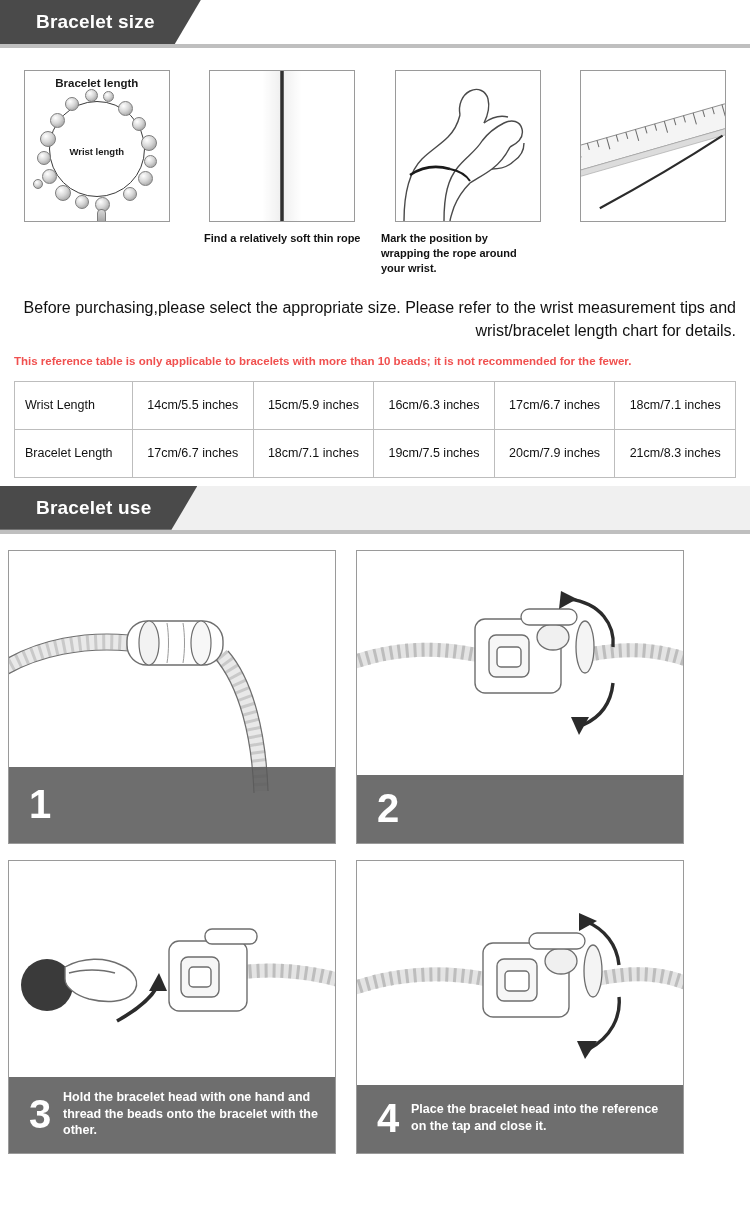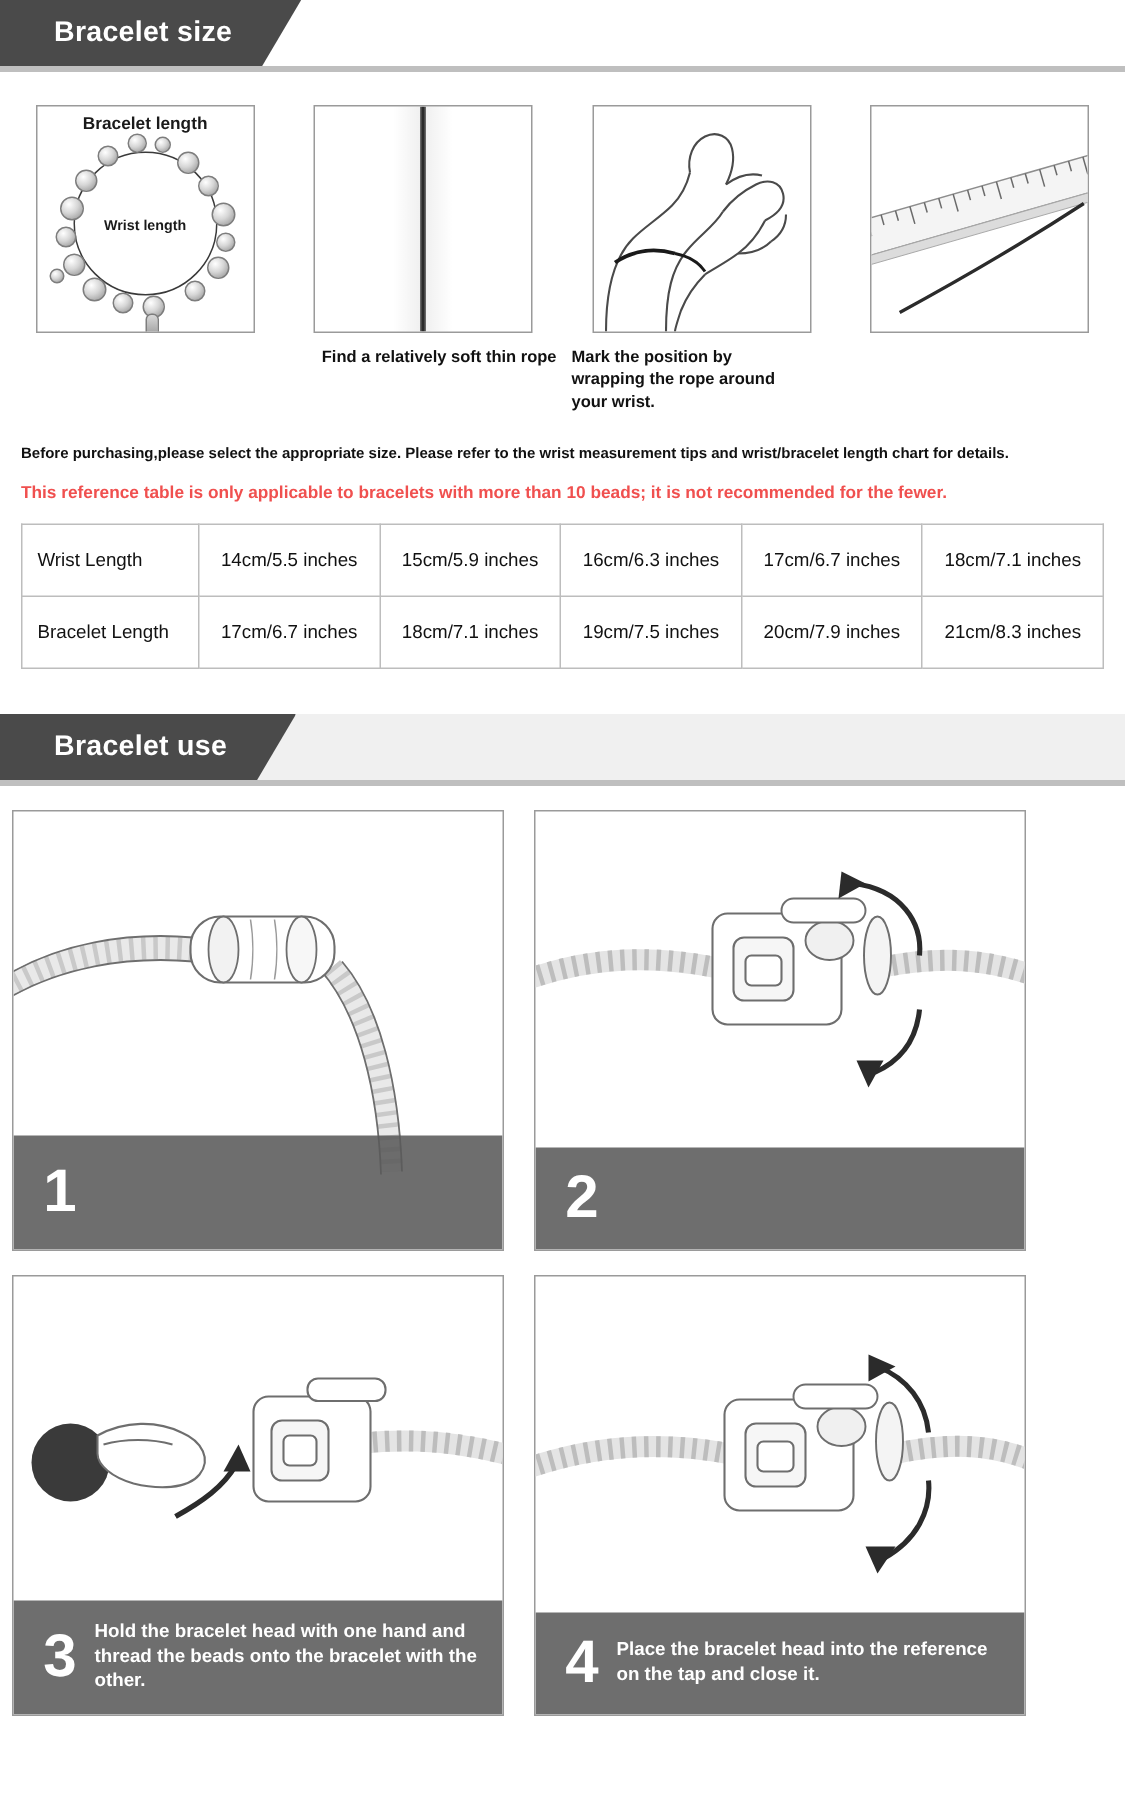--- a/index.html
+++ b/index.html
@@ -65,21 +65,21 @@
     background: #fff;
     overflow: hidden;
   }
   .m-caption {
     font-size: 11px;
     font-weight: bold;
     line-height: 1.35;
     margin-top: 9px;
     color: #111;
   }
-  .m-caption.center { text-align: right; }
+  .m-caption.center { text-align: center; }
   .m-caption.left { text-align: left; padding-left: 2px; }
   .cell1 .m-caption { text-align: center; }
 
   
   .brc-title {
     text-align: center;
     font-size: 11.5px;
     font-weight: bold;
     margin-top: 6px;
   }
@@ -136,24 +136,25 @@
     height: 100%;
     background: linear-gradient(90deg, rgba(0,0,0,0) 0%, rgba(0,0,0,.06) 45%, rgba(0,0,0,.06) 55%, rgba(0,0,0,0) 100%);
   }
 
   
   .hand-svg, .ruler-svg { position: absolute; left: 0; top: 0; }
 
   
   .lead {
     margin: 20px 14px 0 14px;
-    font-size: 10px;
-    font-weight: bold;
+    font-size: 16px;
+    font-weight: normal;
     line-height: 1.45;
     color: #111;
+    text-align: right;
   }
   .note {
     margin: 12px 14px 0 14px;
     font-size: 11.5px;
     font-weight: bold;
     color: #f0504f;
     line-height: 1.3;
   }
 
   
@@ -350,21 +351,21 @@
     <td class="head">Bracelet Length</td>
     <td>17cm/6.7 inches</td>
     <td>18cm/7.1 inches</td>
     <td>19cm/7.5 inches</td>
     <td>20cm/7.9 inches</td>
     <td>21cm/8.3 inches</td>
   </tr>
 </tbody>
   </table>
 
-<div class="banner-wrap grey-bg" style="margin-top:30px;">
+<div class="banner-wrap grey-bg" style="margin-top:8px;">
   <div class="banner-tab">
     <span class="txt">Bracelet use</span>
   </div>
   <div class="banner-underline"></div>
 </div>
 
 <div class="steps">
 
   <div class="step">
     <svg class="step-art" width="328" height="294" viewBox="0 0 328 294">

